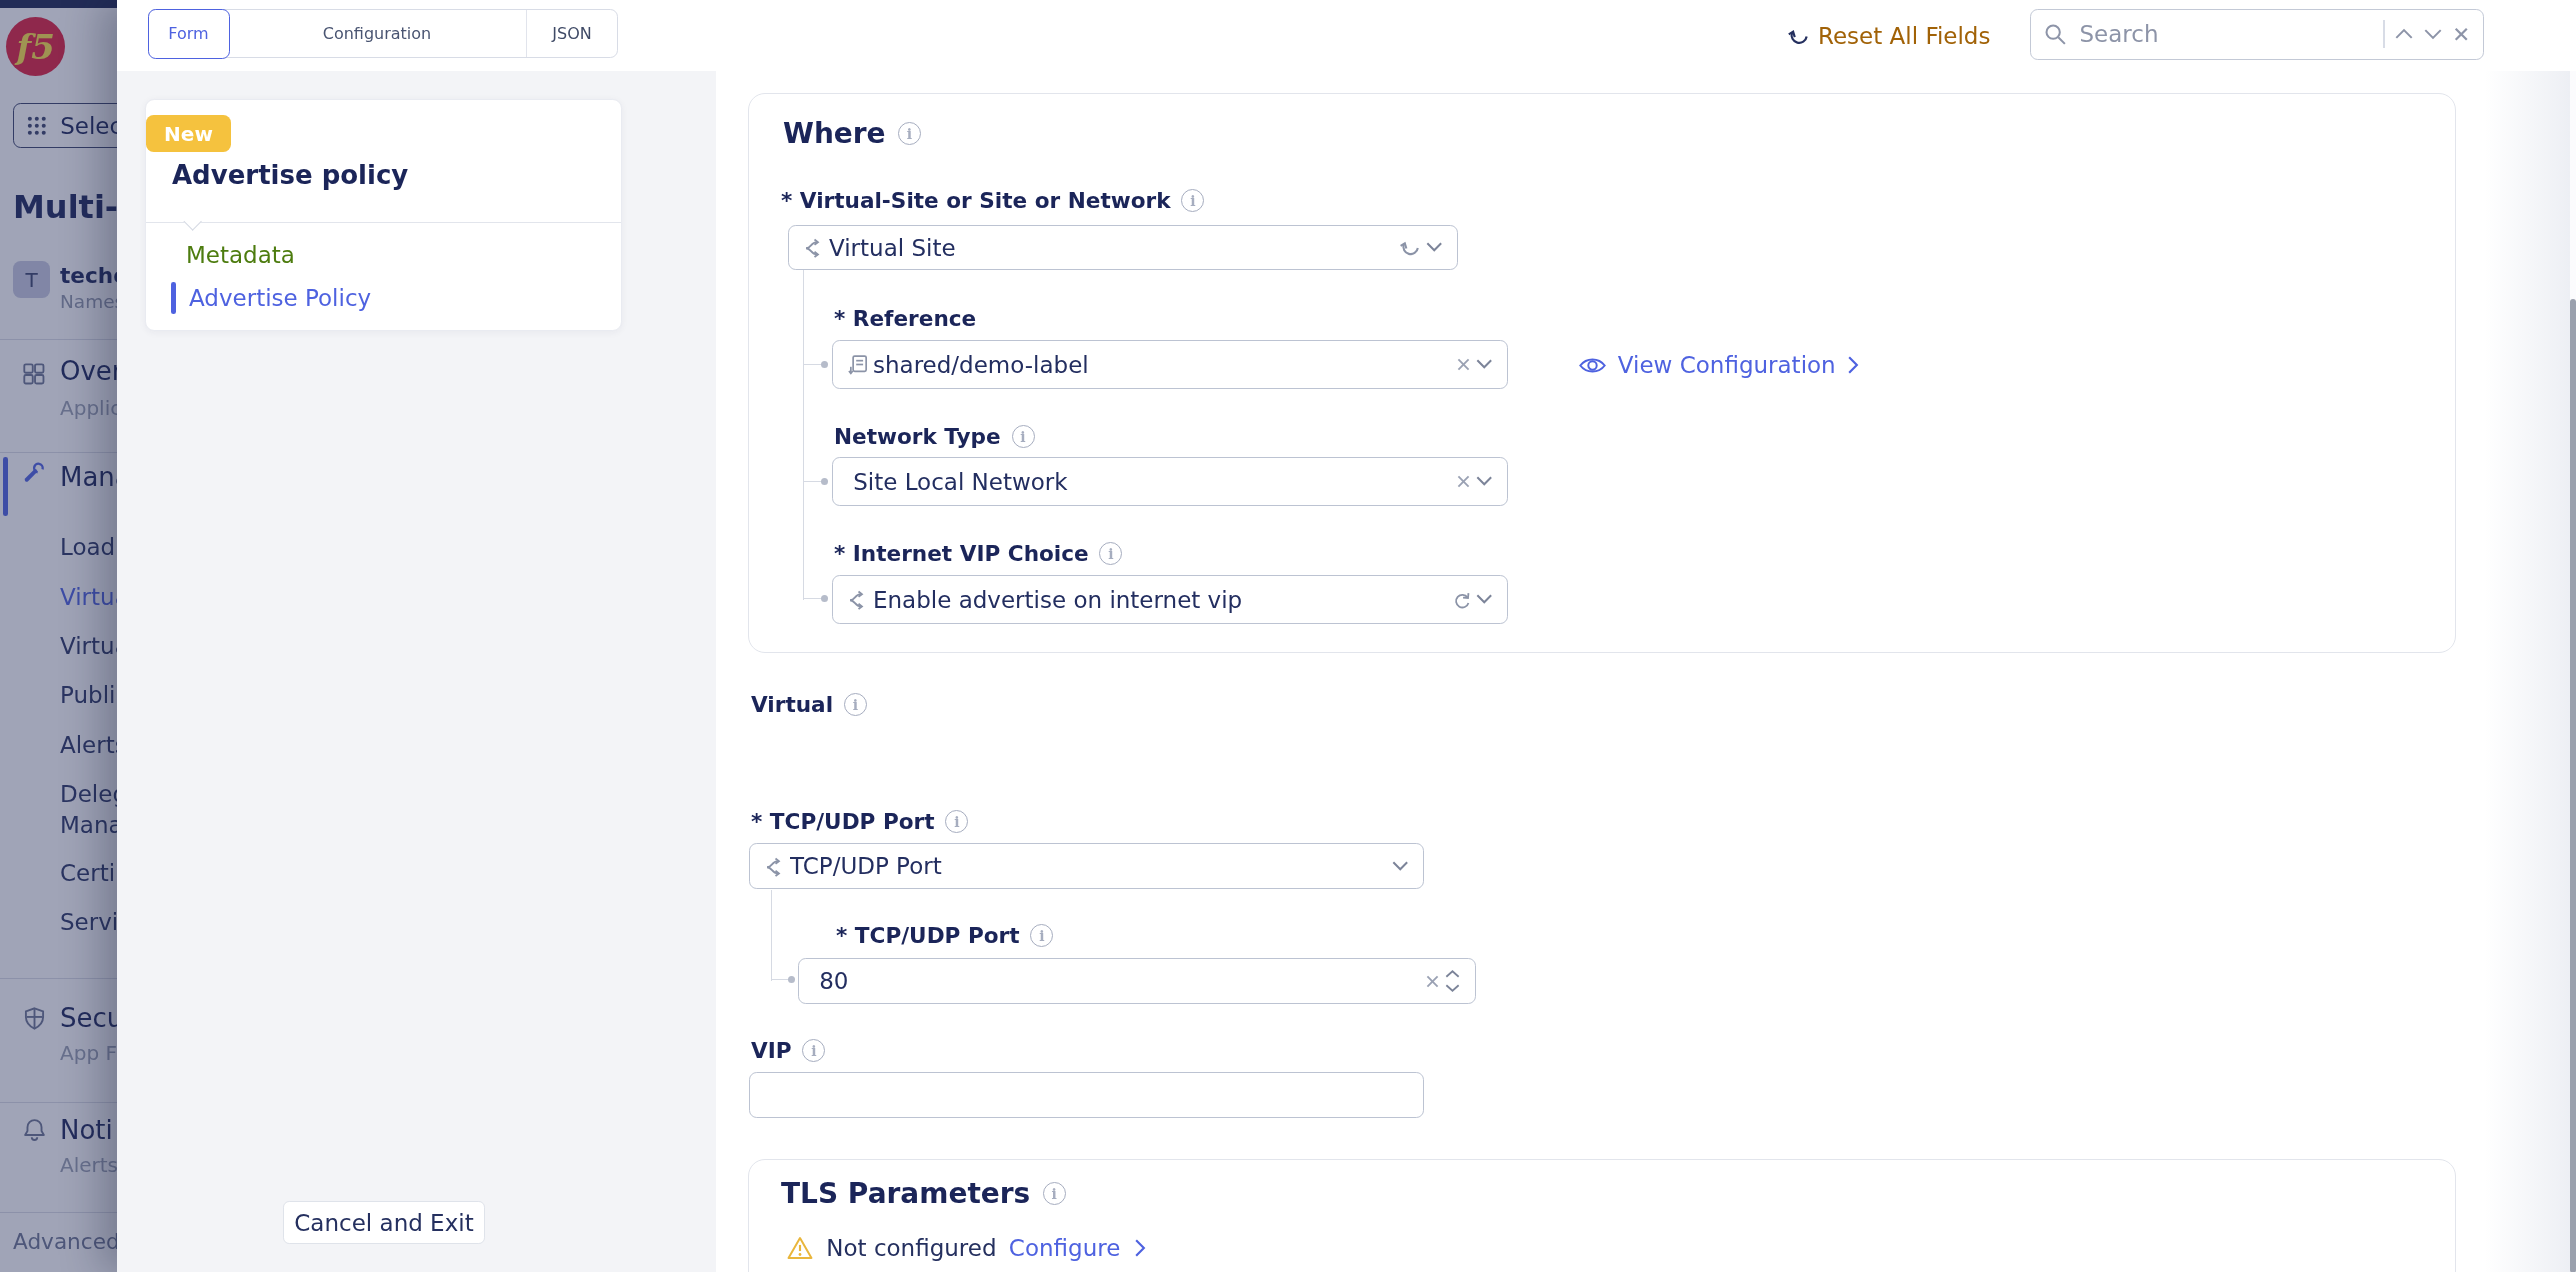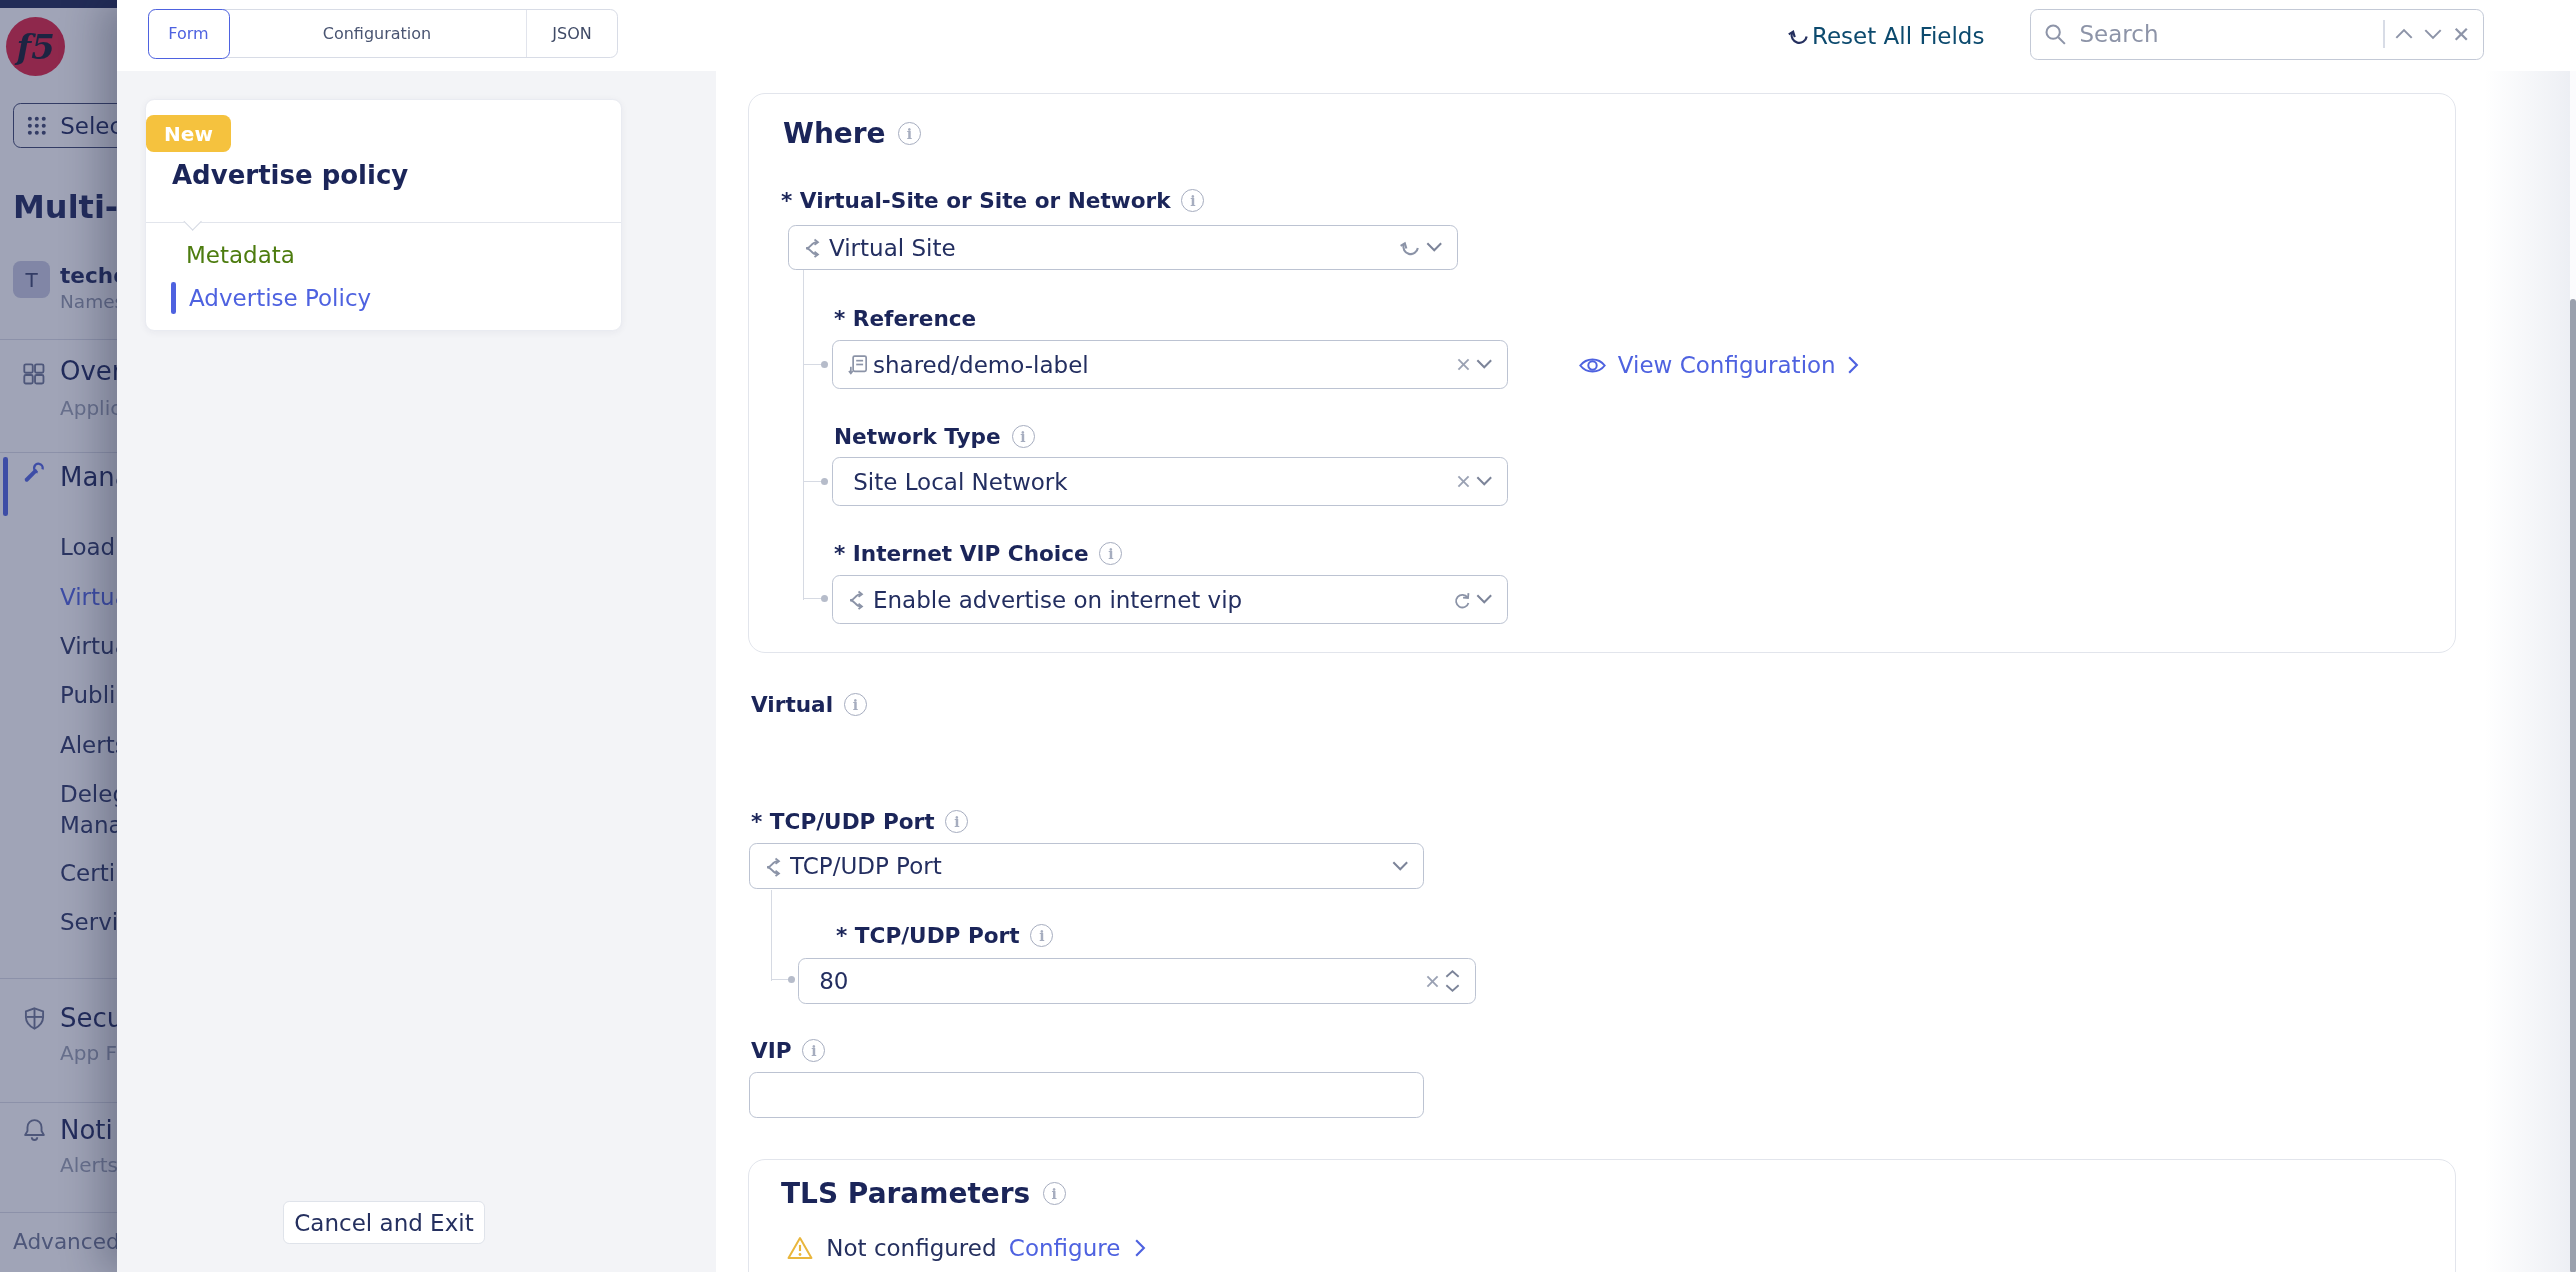--- a/index.html
+++ b/index.html
@@ -3,21 +3,21 @@
 <meta charset="utf-8">
 <style>
   html,body{margin:0;padding:0;background:#fff;}
   .canvas{position:relative;width:2576px;height:1273px;overflow:hidden;
     font-family:"DejaVu Sans","Liberation Sans",sans-serif;color:#1b2559;}
   
   .underlay{position:absolute;left:0;top:0;width:117px;height:1273px;background:#fff;overflow:hidden;}
   .underlay .topstrip{position:absolute;left:0;top:0;width:117px;height:7.7px;background:#1b2550;}
   .logo{position:absolute;left:6.2px;top:17px;width:59px;height:59px;border-radius:50%;
     background:#e01e3c;display:flex;align-items:center;justify-content:center;
-    color:#0f172a;font-family:"DejaVu Serif","Liberation Serif",serif;font-style:italic;font-weight:bold;font-size:34px;}
+    color:#fde047;font-family:"DejaVu Serif","Liberation Serif",serif;font-style:italic;font-weight:bold;font-size:34px;}
   .selbtn{position:absolute;left:13px;top:103px;width:193px;height:45px;border:1.5px solid #39426b;border-radius:7.7px;
     display:flex;align-items:center;gap:12.3px;padding-left:12.3px;box-sizing:border-box;font-size:23px;color:#1b2559;}
   .ws-title{position:absolute;left:13px;top:188px;font-size:32px;font-weight:700;white-space:nowrap;color:#1b2559;}
   .avatar{position:absolute;left:13px;top:261px;width:37px;height:37px;border-radius:7.7px;background:#c6c9e0;
     display:flex;align-items:center;justify-content:center;font-size:20px;color:#39426b;}
   .ns-name{position:absolute;left:60px;top:263px;font-size:21.6px;font-weight:700;white-space:nowrap;}
   .ns-sub{position:absolute;left:60px;top:291px;font-size:18.5px;color:#8e95a9;white-space:nowrap;}
   .sdiv{position:absolute;left:0;width:117px;border-top:1.5px solid #dadde5;}
   .nav-ico{position:absolute;left:21.6px;}
   .nav-main{position:absolute;left:60px;font-size:26px;color:#1b2559;white-space:nowrap;}
@@ -30,22 +30,22 @@
   
   .drawer{position:absolute;left:117px;top:0;width:2459px;height:1273px;background:#fff;
     box-shadow:-17px 0 37px rgba(18,24,52,.28);}
   .dheader{position:absolute;left:0;top:0;right:0;height:71px;background:#fff;}
   .tabs{position:absolute;left:31px;top:9.2px;height:49px;display:flex;align-items:stretch;
     border:1.5px solid #d8dce6;border-radius:7.7px;background:#fff;box-sizing:border-box;}
   .tab{display:flex;align-items:center;justify-content:center;font-size:16px;color:#4a5572;box-sizing:border-box;}
   .tab.form{width:82px;border:1.5px solid #4e62e0;border-radius:7.7px;margin:-1.5px;color:#4e62e0;background:#fff;z-index:2;}
   .tab.doc{width:299px;border-right:1.5px solid #e1e4ec;}
   .tab.json{width:90px;color:#3f4a66;}
-  .reset{position:absolute;left:1668px;top:0;height:71px;display:flex;align-items:center;gap:1px;
-    font-size:23px;color:#0c4a6e;cursor:pointer;}
+  .reset{position:absolute;left:1668px;top:0;height:71px;display:flex;align-items:center;gap:7px;
+    font-size:23px;color:#a16207;cursor:pointer;}
   .search{position:absolute;left:1913px;top:8.5px;width:454px;height:51px;border:1.5px solid #c3c9d6;border-radius:7.7px;
     display:flex;align-items:center;gap:9.2px;padding:0 12.3px;box-sizing:border-box;background:#fff;}
   .search input{flex:1;border:none;outline:none;font-size:23px;color:#25305f;min-width:0;
     font-family:inherit;background:transparent;}
   .search input::placeholder{color:#8d94a8;}
   .vsep{width:1.5px;height:28px;background:#d8dce6;}
   
   .dbody{position:absolute;left:0;top:71px;right:0;bottom:0;background:#fff;}
   .leftcol{position:absolute;left:0;top:0;width:599px;height:100%;background:#f3f4f7;}
   .stepcard{position:absolute;left:28px;top:28px;width:475px;height:230px;background:#fff;border:0.8px solid #e9ebf1;

